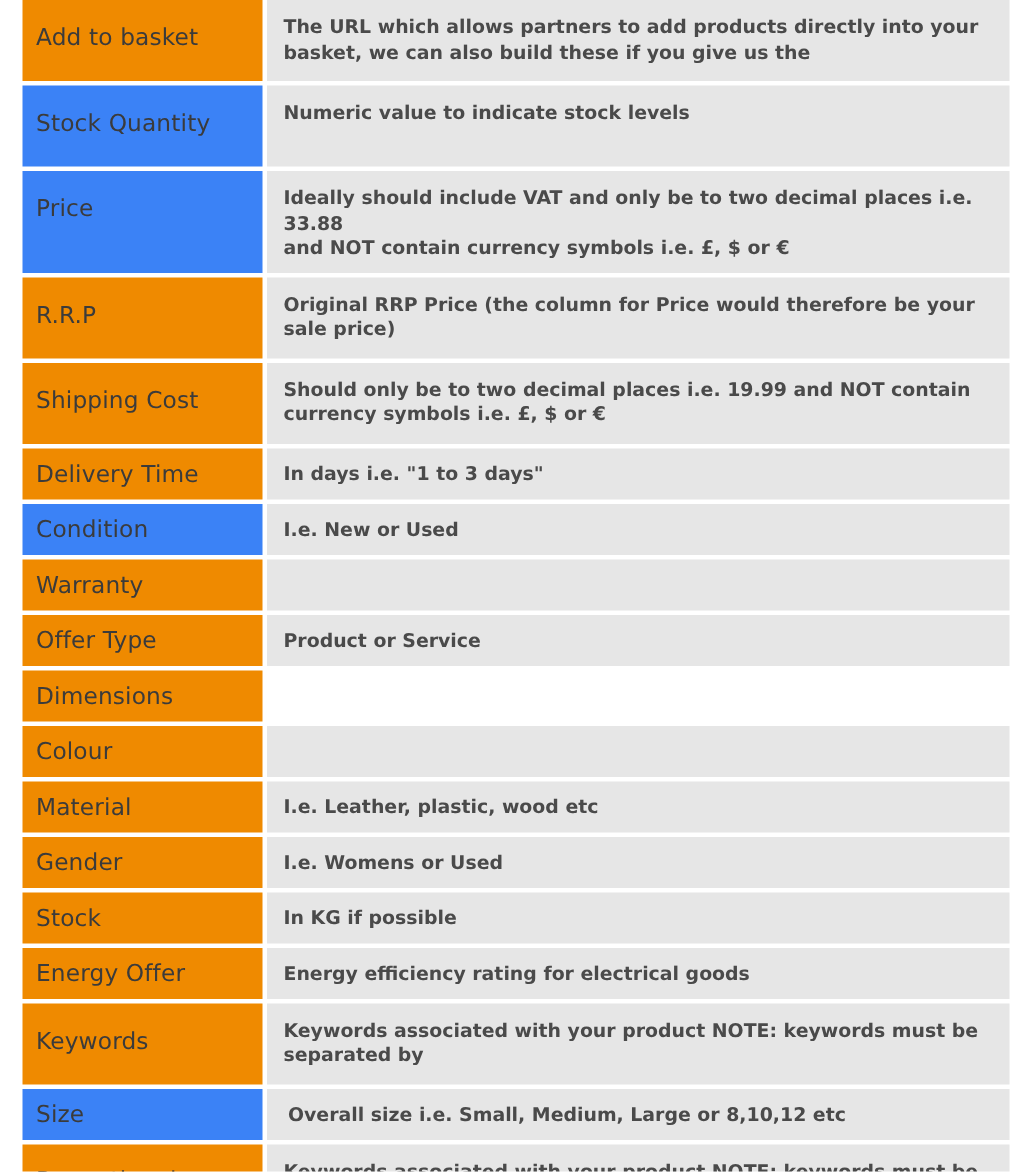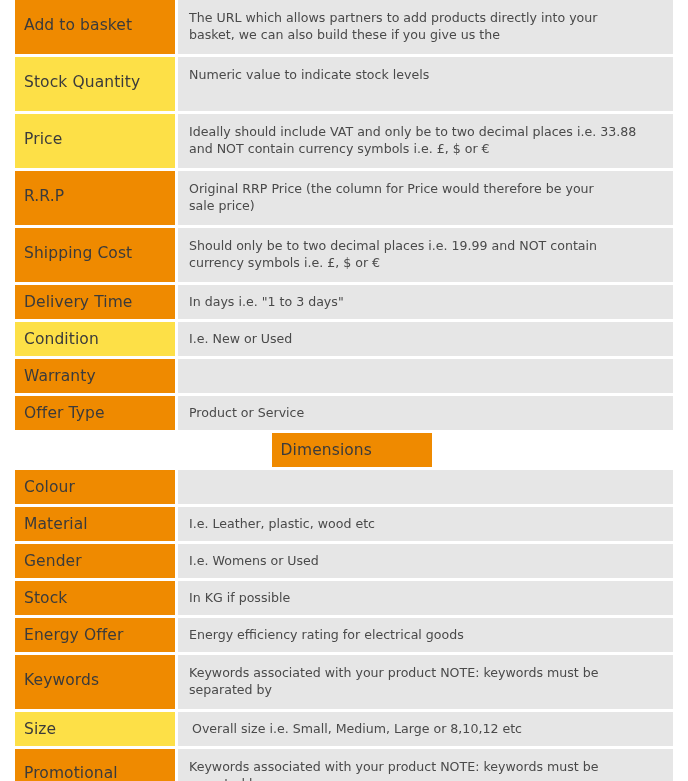--- a/index.html
+++ b/index.html
@@ -19,33 +19,32 @@
     width: 688px;
     box-sizing: border-box;
     padding: 0 0 0 0;
   }
   .spec-row {
     display: flex;
     align-items: stretch;
     width: 688px;
     box-sizing: border-box;
     margin-bottom: 3px;
-    justify-content: center;
   }
   .field-cell {
     width: 160px;
     min-width: 160px;
     margin-left: 15px;
     box-sizing: border-box;
     padding: 7px 10px 7px 9px;
     display: flex;
     align-items: flex-start;
   }
   .field-cell.orange { background: #ef8a00; }
-  .field-cell.green  { background: #fde047; }
+  .field-cell.green  { background: #3b82f6; }
   .field-label {
     font-size: 15.5px;
     line-height: 18px;
     color: #3b3b3b;
     letter-spacing: 0.1px;
     font-weight: 400;
   }
   .desc-cell {
     flex: 1 1 auto;
     margin-left: 3px;
@@ -54,20 +53,21 @@
     box-sizing: border-box;
     padding: 8px 10px 8px 11px;
   }
   .desc-cell.indented { padding-left: 14px; }
   .desc-text {
     font-size: 12.6px;
     line-height: 16.5px;
     color: #4a4a4a;
     display: block;
     white-space: pre-line;
+    font-weight: bold;
   }
   
   .h2 .field-cell, .h2 .desc-cell { min-height: 54px; }
   .h1 .field-cell, .h1 .desc-cell { min-height: 34px; }
   .h2 .field-cell { padding-top: 16px; }
   .h2 .desc-cell  { padding-top: 10px; }
   .h1 .field-cell { padding-top: 8px; }
   .h1 .desc-cell  { padding-top: 9px; }
   .twoline-label .field-label { line-height: 17px; }
 </style>

